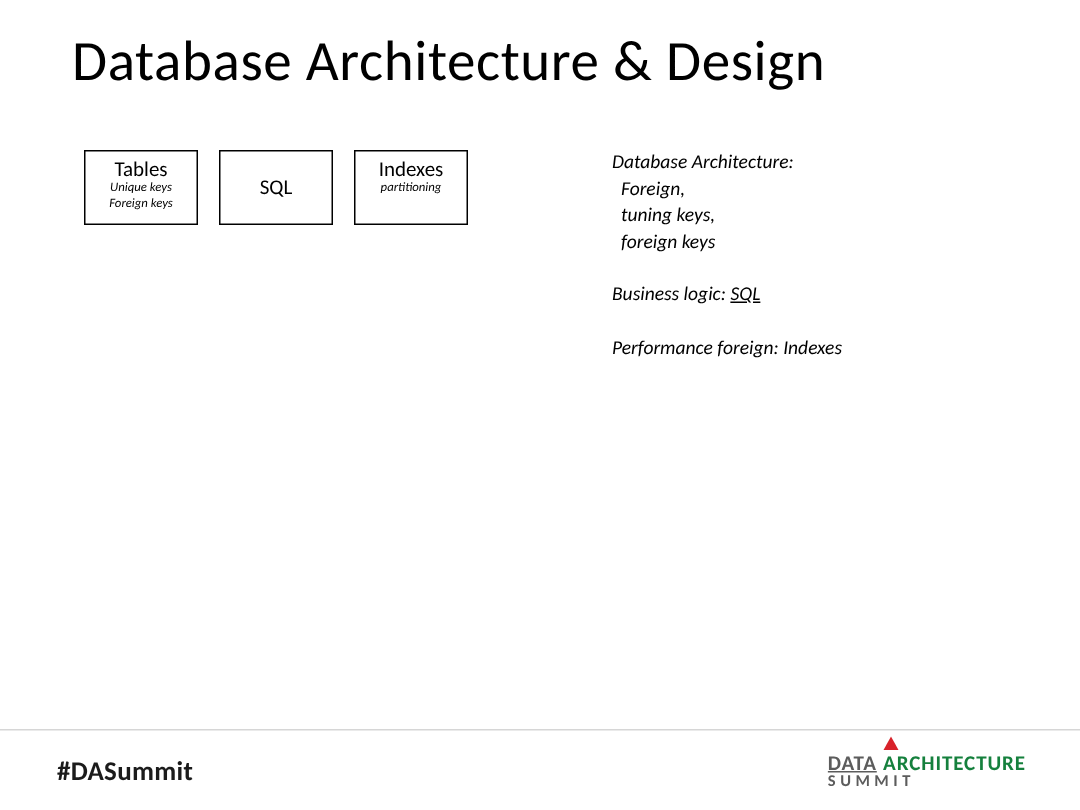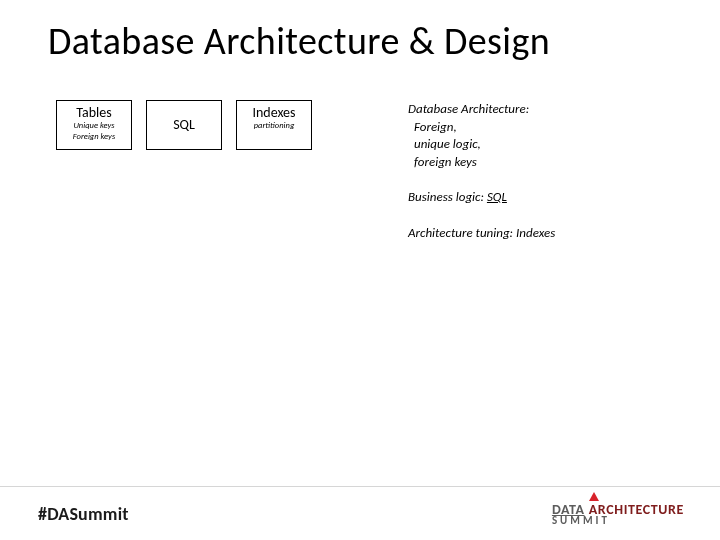--- a/index.html
+++ b/index.html
@@ -61,21 +61,21 @@
     letter-spacing: 0.2px;
   }
   .logo {
     display: flex;
     align-items: center;
     gap: 6px;
     font-weight: 700;
     letter-spacing: 0.6px;
   }
   .logo .word1 { color: #5c5c5c; font-size: 14px; text-decoration: underline; }
-  .logo .word2 { color: #7f1d1d; font-size: 14px; position: relative; }
+  .logo .word2 { color: #15803d; font-size: 14px; position: relative; }
   .logo .word2 .tri {
     position: absolute;
     left: 0px; top: -9px;
     width: 0; height: 0;
     border-left: 5px solid transparent;
     border-right: 5px solid transparent;
     border-bottom: 9px solid #d8222a;
   }
   .logo .stack { display: flex; flex-direction: column; line-height: 0.95; }
   .logo .summit { color: #5c5c5c; font-size: 11px; letter-spacing: 3px; }
@@ -103,29 +103,29 @@
       <div class="big">Indexes</div>
       <div class="small">partitioning</div>
     </div>
 
   </div>
 
   <div class="bullets">
     <div class="group">
       <span>Database Architecture:</span>
       <span class="indent">Foreign,</span>
-      <span class="indent">unique logic,</span>
+      <span class="indent">tuning keys,</span>
       <span class="indent">foreign keys</span>
     </div>
     <div class="group">
       <span>Business logic:</span>
       <span style="text-decoration: underline;">SQL</span>
     </div>
     <div class="group">
-      <span>Architecture tuning:</span>
+      <span>Performance foreign:</span>
       <span>Indexes</span>
     </div>
   </div>
 
   <div class="footer">
     <div class="hashtag">#DASummit</div>
     <div class="logo">
       <div class="stack">
         <div>
           <span class="word1">DATA</span>

